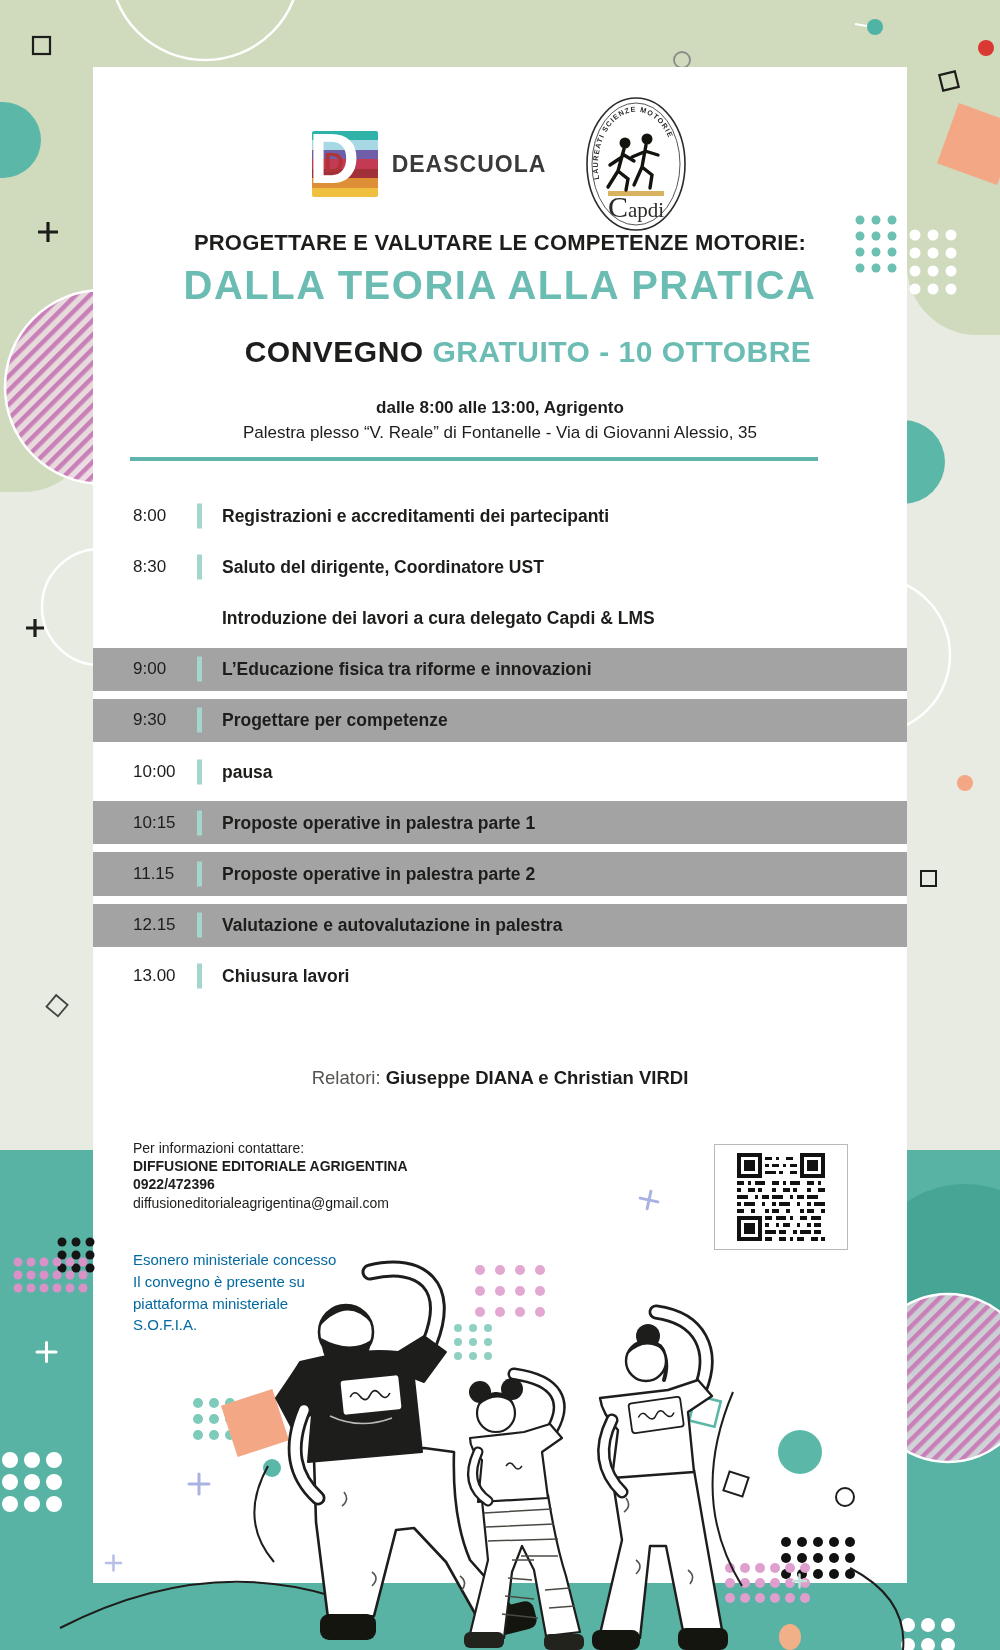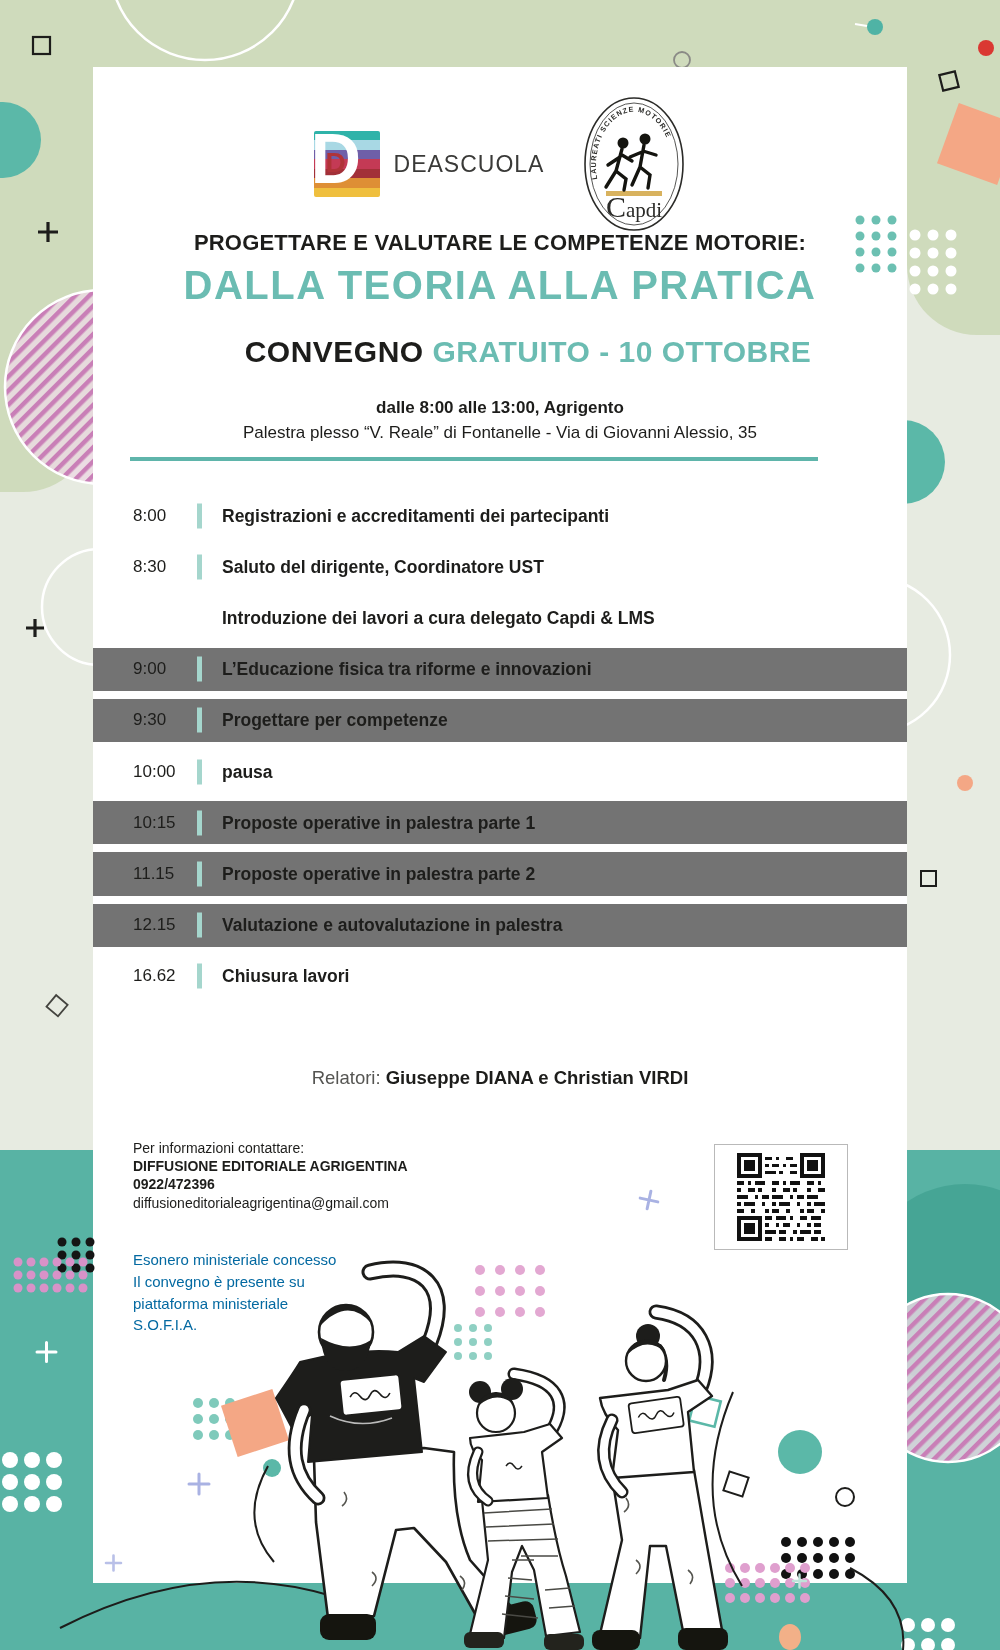--- a/index.html
+++ b/index.html
@@ -14,33 +14,33 @@
   svg.layer{position:absolute;left:0;top:0;pointer-events:none;}
   
   #card{position:absolute;left:93px;top:67px;width:814px;height:1516px;background:#ffffff;z-index:2;}
   
   .logo-row{position:absolute;left:0;top:28px;width:100%;display:flex;justify-content:center;align-items:center;gap:38px;}
   .dea{display:flex;align-items:center;gap:14px;}
   .dea-mark{position:relative;width:66px;height:66px;overflow:hidden;border-radius:2px;}
   .dea-stripe{width:100%;height:9.43px;}
   .dea-d{position:absolute;left:-3px;top:-7px;font-size:70px;font-weight:bold;color:#fff;line-height:1;}
   .dea-d2{position:absolute;left:12px;top:18px;font-size:28px;font-weight:bold;color:#b03338;line-height:1;}
-  .dea-text{font-size:23px;font-weight:normal;letter-spacing:1px;color:#3a3a38;}
+  .dea-text{font-size:23px;font-weight:bold;letter-spacing:1px;color:#3a3a38;}
   
   .t1{position:absolute;left:0;top:163px;width:100%;text-align:center;font-size:22px;font-weight:bold;letter-spacing:.2px;}
   .t2{position:absolute;left:0;top:196px;width:100%;text-align:center;font-size:40px;font-weight:bold;letter-spacing:1.5px;color:#6bbcb2;}
   .t3{position:absolute;left:0;top:268px;width:100%;text-align:center;font-size:30px;font-weight:800;letter-spacing:.5px;padding-left:28px;}
   .t3 .teal{color:#6bbcb2;}
   .info1{position:absolute;left:0;top:331px;width:100%;text-align:center;font-size:17px;font-weight:bold;}
   .info2{position:absolute;left:0;top:356px;width:100%;text-align:center;font-size:17px;font-weight:500;}
   .divider{position:absolute;left:37px;top:390px;width:688px;height:4px;background:#5fb5ab;}
   
   .schedule{position:absolute;left:0;top:423px;width:100%;}
   .s-row{position:relative;height:51.2px;}
-  .s-row.striped{background:#737373;box-shadow:inset 0 4px 0 #fff,inset 0 -4px 0 #fff;text-align:center;}
+  .s-row.striped{background:#a3a3a3;box-shadow:inset 0 4px 0 #fff,inset 0 -4px 0 #fff;text-align:center;}
   .s-time{position:absolute;left:40px;top:50%;transform:translateY(-50%);font-size:17px;}
   .s-tick{position:absolute;left:104px;top:50%;transform:translateY(-50%);width:5px;height:25px;background:#a5d6cd;}
   .s-title{position:absolute;left:129px;top:50%;transform:translateY(-50%);font-size:17.5px;font-weight:bold;white-space:nowrap;}
   
   .speakers{position:absolute;left:0;top:1000px;width:100%;text-align:center;font-size:18.5px;}
   .speakers .lab{color:#555552;}
   .speakers .names{font-weight:bold;}
   
   .contact{position:absolute;left:40px;top:1072px;font-size:14px;line-height:1.3;}
   .contact .b{font-weight:bold;}
@@ -183,21 +183,21 @@
           <span class="s-time">11.15</span>
           <span class="s-tick"></span>
           <span class="s-title">Proposte operative in palestra parte 2</span>
         </div>
       <div class="s-row striped">
           <span class="s-time">12.15</span>
           <span class="s-tick"></span>
           <span class="s-title">Valutazione e autovalutazione in palestra</span>
         </div>
       <div class="s-row">
-          <span class="s-time">16.62</span>
+          <span class="s-time">13.00</span>
           <span class="s-tick"></span>
           <span class="s-title">Chiusura lavori</span>
         </div>
     </div>
 
     <div class="speakers"><span class="lab">Relatori: </span><span class="names">Giuseppe DIANA e Christian VIRDI</span></div>
 
     <div class="contact">
       <div>Per informazioni contattare:</div>
       <div class="b">DIFFUSIONE EDITORIALE AGRIGENTINA</div>

